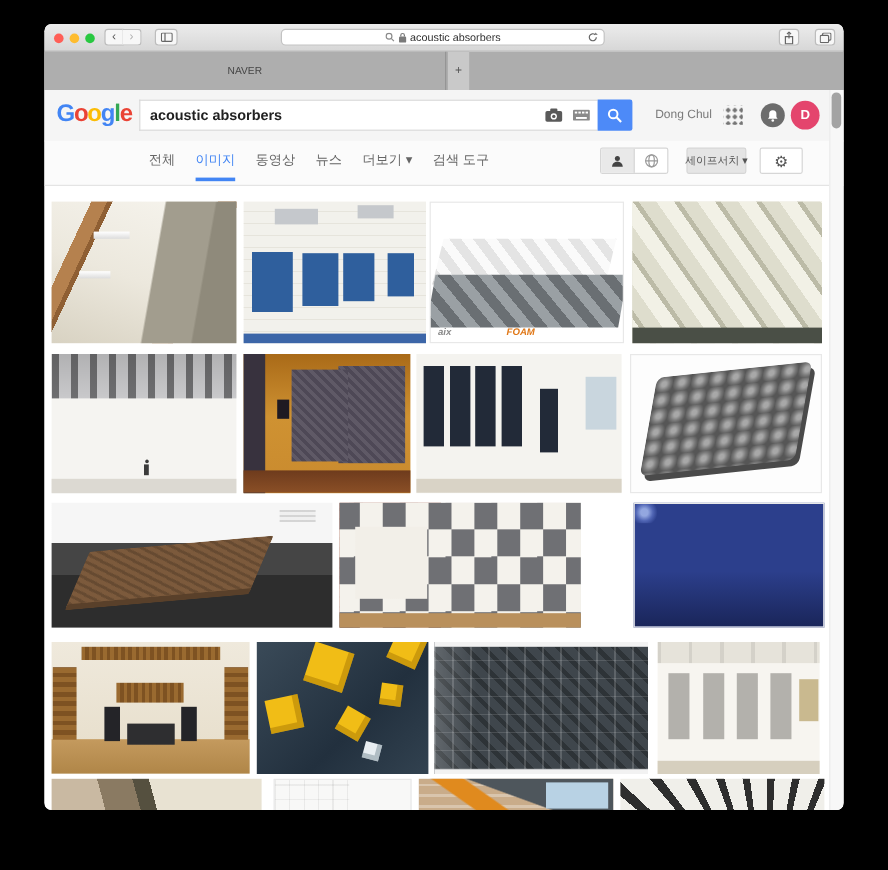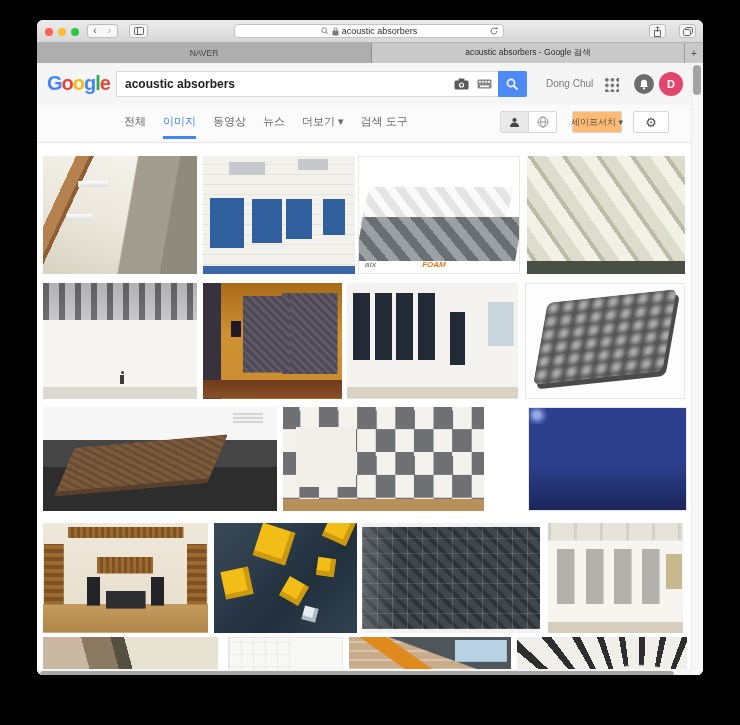--- a/index.html
+++ b/index.html
@@ -14,21 +14,21 @@
   .tb-btn{position:absolute;top:4px;height:14px;background:#f7f7f7;border:1px solid #bdbdbd;border-radius:3px;display:flex;align-items:center;justify-content:center;font-size:10px;color:#555;line-height:1;box-sizing:border-box;}
   .back{left:50px;width:16px;border-radius:3px 0 0 3px;}
   .fwd{left:65px;width:16px;border-radius:0 3px 3px 0;color:#b0b0b0;border-left:none;}
   .sidebar{left:92px;width:19px;}
   .addr{position:absolute;left:197px;top:4px;width:270px;height:14px;background:#fff;border:1px solid #c3c3c3;border-radius:4px;display:flex;align-items:center;justify-content:center;font-size:9px;color:#2f2f2f;box-sizing:border-box;}
   .addr .ic{margin-right:3px;display:flex;align-items:center;}
   .reload{position:absolute;right:4px;top:1px;display:flex;align-items:center;}
   .share{left:612px;width:17px;}
   .tabsbtn{left:642px;width:17px;}
   
-  .tabbar{height:20px;display:flex;background:#adadad;font-size:8.5px;}
+  .tabbar{height:32px;display:flex;background:#adadad;font-size:8.5px;}
   .stab{display:flex;align-items:center;justify-content:center;overflow:hidden;white-space:nowrap;box-sizing:border-box;}
   .stab.inactive{width:335px;background:#aeaeae;color:#454545;border-right:1px solid #8f8f8f;}
   .stab.active{flex:1;background:#c9c9c9;color:#2d2d2d;}
   .newtab{width:18px;background:#c9c9c9;color:#555;border-left:1px solid #9c9c9c;display:flex;align-items:center;justify-content:center;font-size:10px;}
   
   .page{position:relative;height:617px;background:#fff;overflow:hidden;}
   .ghead{position:absolute;left:0;top:0;right:0;height:42px;background:#f5f5f5;border-bottom:1px solid #ededed;padding-left:26px;}
   .glogo{position:absolute;left:10px;top:9px;font-size:20px;font-weight:bold;letter-spacing:-1px;}
   .gl0,.gl3{color:#4285F4}.gl1,.gl5{color:#EA4335}.gl2{color:#FBBC05}.gl4{color:#34A853}
   .searchrow{position:absolute;left:79px;top:8px;display:flex;height:26px;}
@@ -41,21 +41,21 @@
   .bell{position:absolute;left:597px;top:11px;width:20px;height:20px;border-radius:50%;background:#6c6c6c;display:flex;align-items:center;justify-content:center;}
   .avatar{position:absolute;left:622px;top:9px;width:24px;height:24px;border-radius:50%;background:#e4456d;color:#fff;font-size:11px;font-weight:bold;display:flex;align-items:center;justify-content:center;}
   .gnav{position:absolute;left:0;top:42px;right:0;height:37px;background:#fbfbfb;border-bottom:1px solid #e4e4e4;}
   .navtabs{position:absolute;left:87px;top:9px;display:flex;gap:17px;font-size:11px;color:#666;}
   .navtabs .nt{position:relative;white-space:nowrap;cursor:pointer;}
   .nt.active{color:#4285f4;}
   .nt.active::after{content:"";position:absolute;left:0;right:0;bottom:-10px;height:3px;background:#4285f4;}
   .viewgrp{position:absolute;left:463px;top:6px;height:22px;display:flex;border:1px solid #d6d6d6;border-radius:2px;background:#fff;box-sizing:border-box;}
   .viewgrp .seg{width:27px;display:flex;align-items:center;justify-content:center;}
   .viewgrp .seg.sel{background:#e9e9e9;border-right:1px solid #d6d6d6;}
-  .btn-ss{position:absolute;left:535px;top:6px;height:22px;width:50px;border:1px solid #d6d6d6;border-radius:2px;background:#fdba74;font-size:9px;color:#555;display:flex;align-items:center;justify-content:center;box-sizing:border-box;white-space:nowrap;}
+  .btn-ss{position:absolute;left:535px;top:6px;height:22px;width:50px;border:1px solid #d6d6d6;border-radius:2px;background:#e5e5e5;font-size:9px;color:#555;display:flex;align-items:center;justify-content:center;box-sizing:border-box;white-space:nowrap;}
   .btn-gear{position:absolute;left:596px;top:6px;height:22px;width:36px;border:1px solid #d6d6d6;border-radius:2px;background:#fff;display:flex;align-items:center;justify-content:center;font-size:13px;color:#555;box-sizing:border-box;}
   
   .tile{position:absolute;cursor:pointer;overflow:hidden;background-repeat:no-repeat;}
   .bordered{border:1px solid #e8e8e8;box-sizing:border-box;}
   
   .r1i1{left:6px;top:93px;width:154px;height:118px;
     background-image:
       linear-gradient(#ffffff,#dcdcdc),linear-gradient(#ffffff,#dcdcdc),
       linear-gradient(100deg,transparent 54%,#a29d8e 55%,#a29d8e 78%,#8f8a7b 79%),
       repeating-linear-gradient(115deg,transparent 0 30px,#b5814e 30px 42px,#8f5f33 42px 46px,transparent 46px 96px),
@@ -246,23 +246,20 @@
             <path d="M2.5 2.5 V1.5 a1 1 0 0 1 1-1 h5 a1 1 0 0 1 1 1 v4 a1 1 0 0 1-1 1 h-1" fill="none" stroke="#666"></path>
           </svg>
         </span>
     </div>
   </div>
 
   <div class="tabbar">
     <div class="stab inactive">
         <span>NAVER</span>
       </div>
-    <div class="stab active">
-        <span>acoustic absorbers - Google 검색</span>
-      </div>
     <div class="newtab">
         <span>+</span>
       </div>
   </div>
 
   <div class="page">
 
     <div class="ghead">
       <div class="glogo"><span class="gl0">G</span><span class="gl1">o</span><span class="gl2">o</span><span class="gl3">g</span><span class="gl4">l</span><span class="gl5">e</span></div>
       <div class="searchrow">

